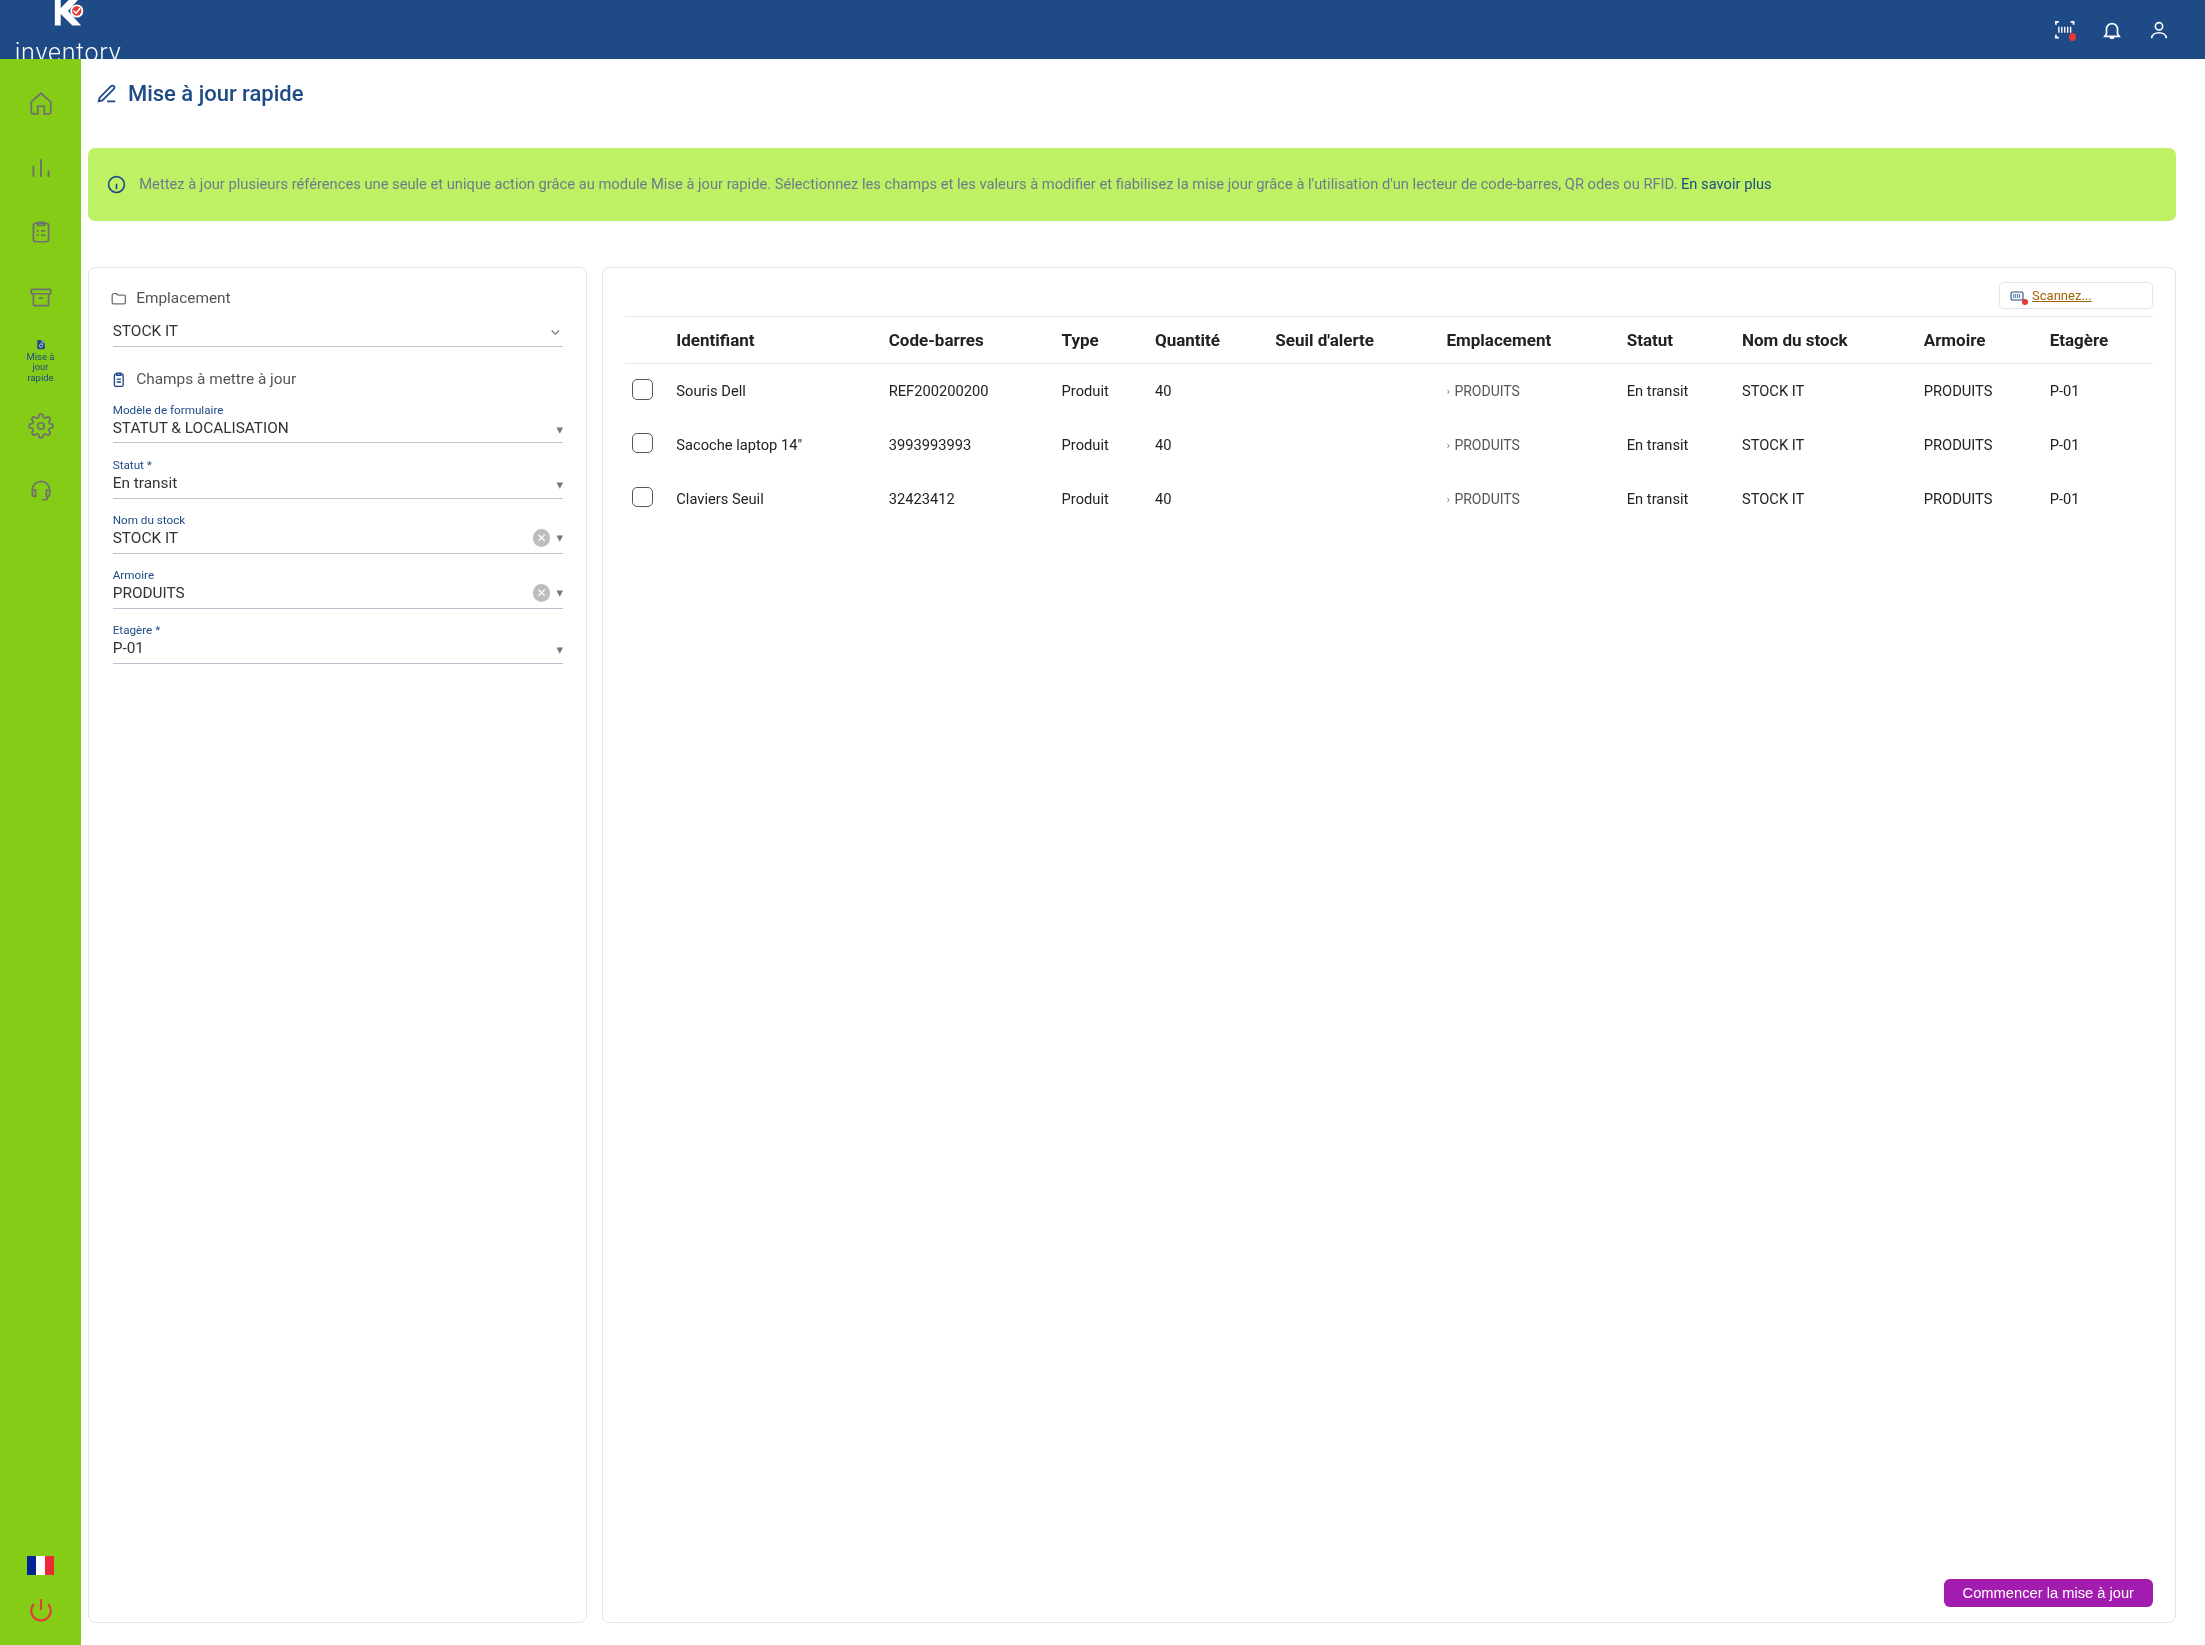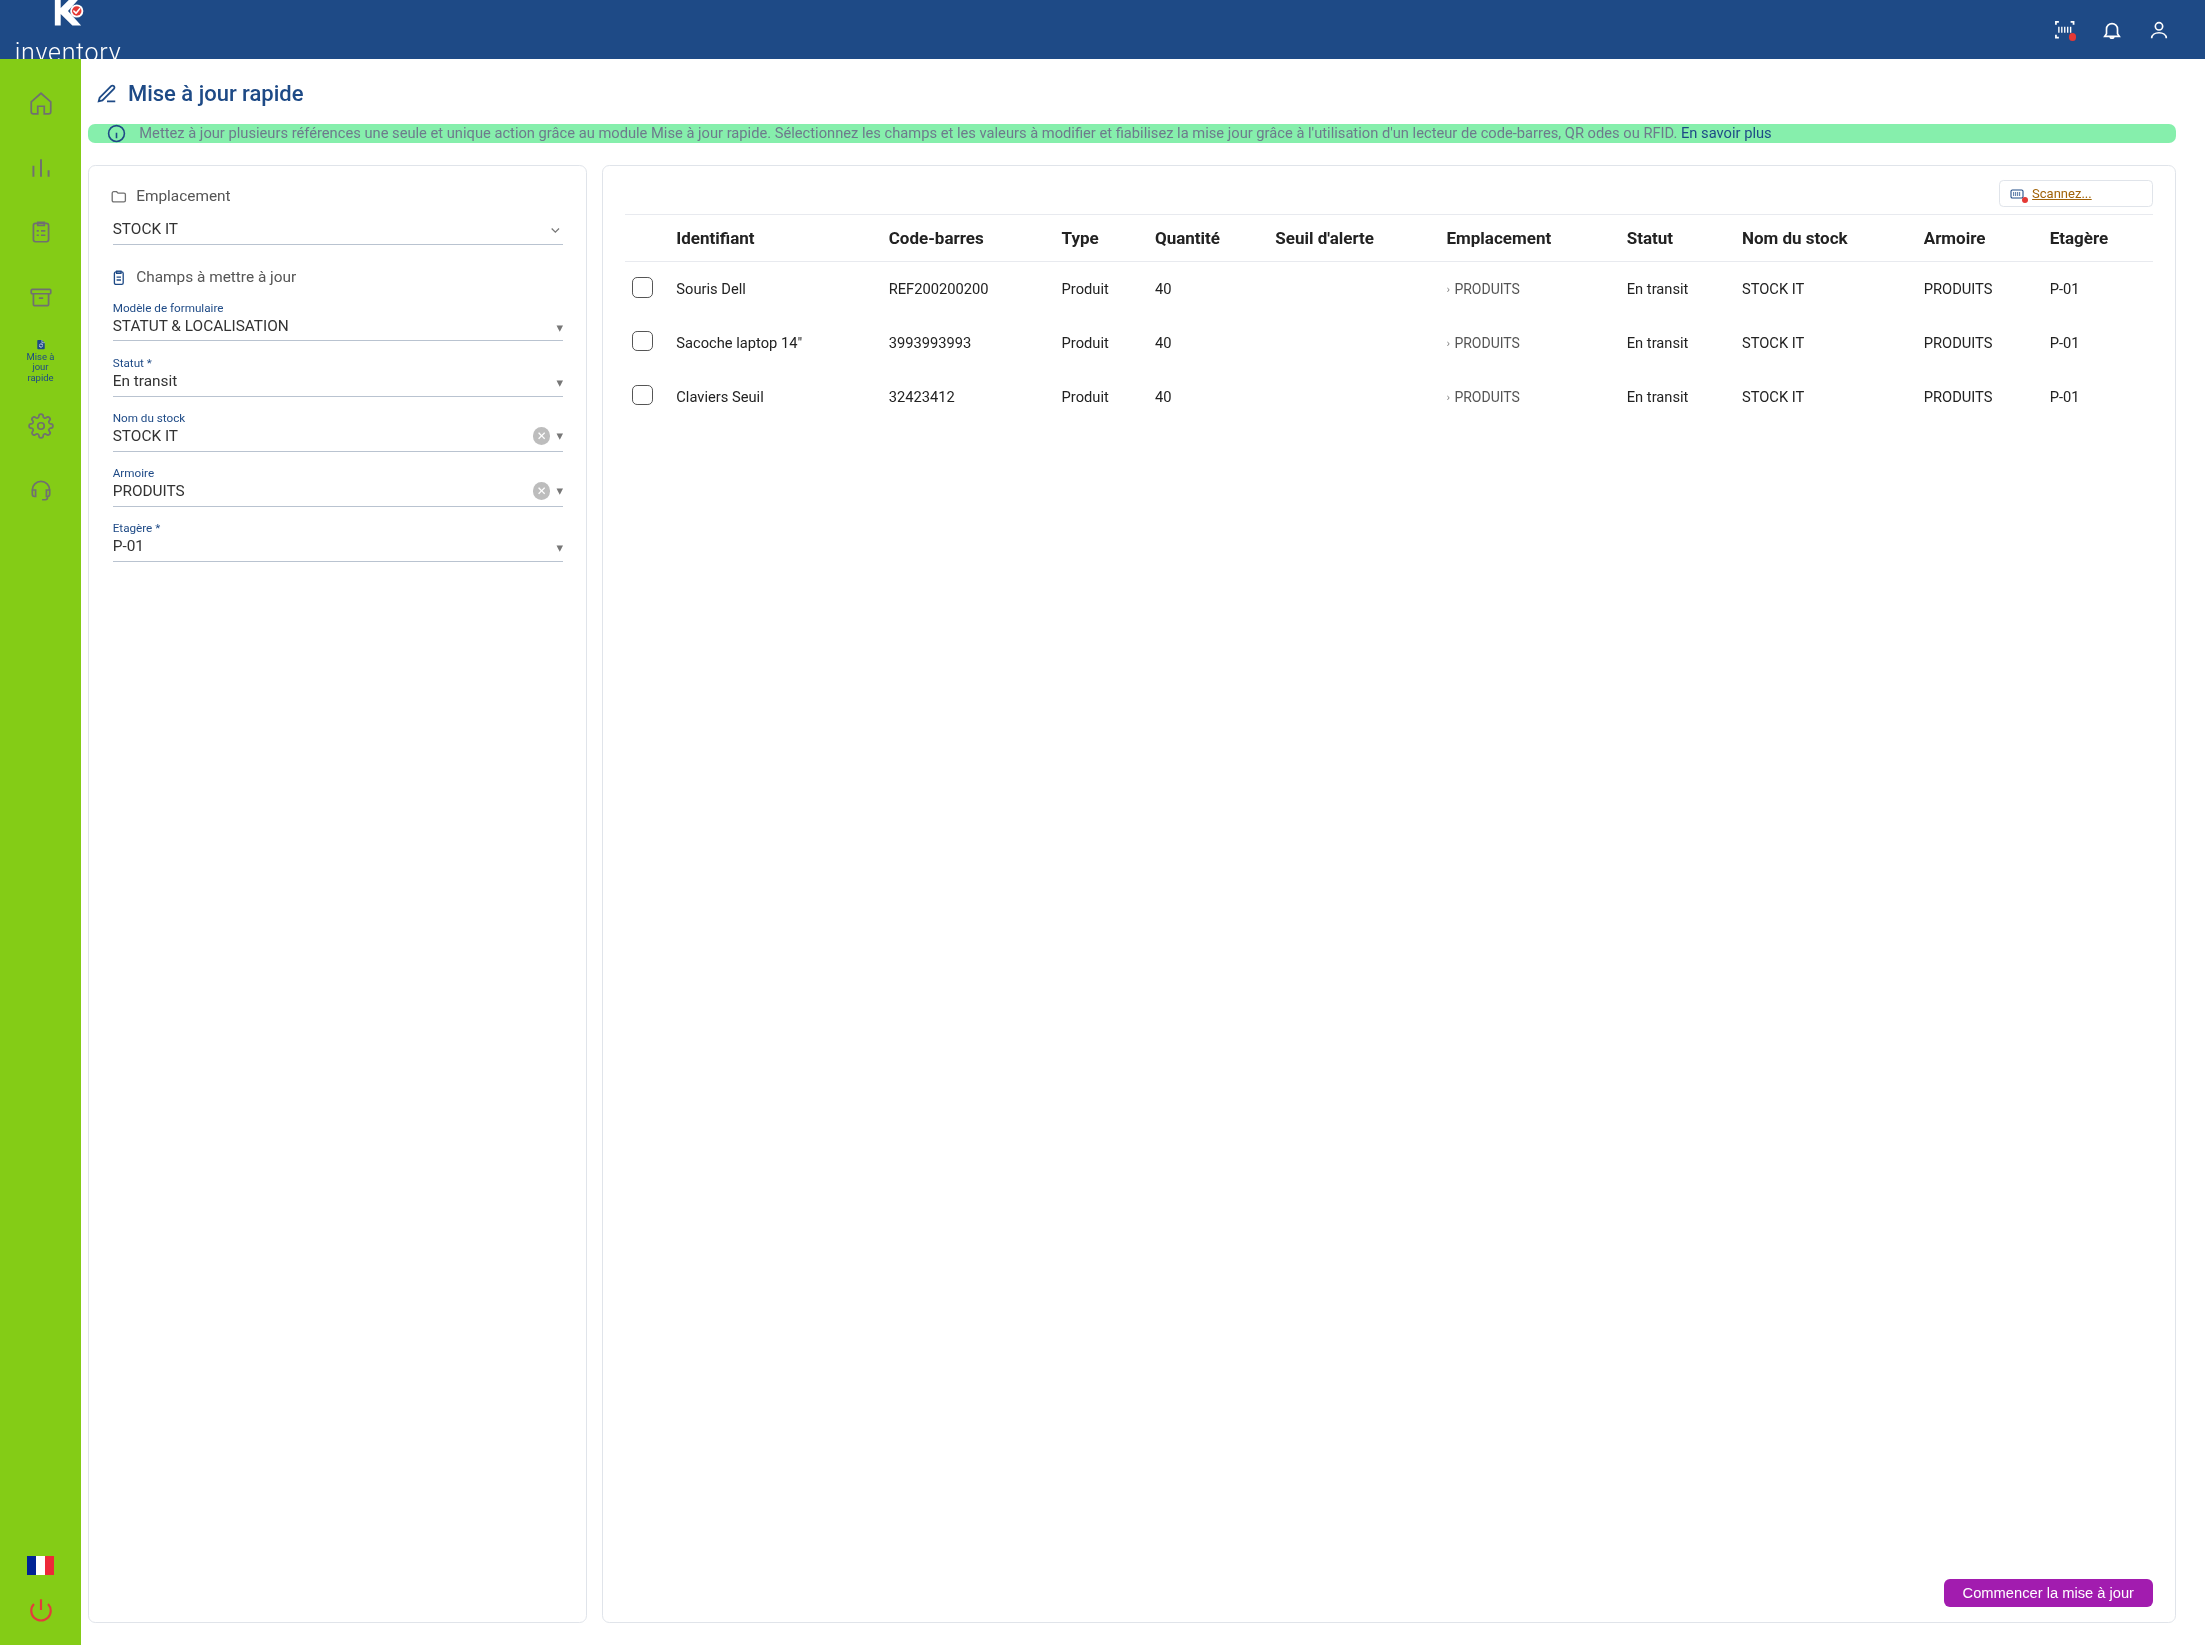--- a/index.html
+++ b/index.html
@@ -20,23 +20,23 @@
   .sidebar { width: 81px; background:#84cc16; display:flex; flex-direction:column; align-items:center; padding-top: 22px; position:relative; }
   .side-item { width: 44px; height: 44px; display:flex; flex-direction:column; align-items:center; justify-content:center; color:#707070; margin-bottom: 20.5px; border-radius:5.9px; cursor:pointer; }
   .side-item.active { color:#1E4A86; }
   .side-item.active .side-label { color:#1E4A86; }
   .side-label { font-size: 9.5px; margin-top:1.5px; text-align:center; line-height:1.1; }
   .sidebar-bottom { position:absolute; bottom: 22px; display:flex; flex-direction:column; align-items:center; gap:22px; }
   .flag { width: 28px; height: 19px; display:flex; }
   .flag div { flex:1; }
 
   
-  .content { flex:1; padding: 22px 29px 22px 7.3px; display:flex; flex-direction:column; min-width:0; }
+  .content { flex:1; padding: 22px 29px 22px 7.3px; display:flex; flex-direction:column; min-width:0;gap:24px; }
   .page-title { display:flex; align-items:center; gap:10.3px; color:#1E4A86; font-size: 22px; font-weight:500; margin-bottom: 17.6px; margin-left: 7.3px;}
-  .info-banner { background:#86efac; border-radius:7px; padding: 0 19px; display:flex; align-items:center; gap:13px; color:#6D7B8C; font-size: 14.7px; margin-bottom: 22px; }
+  .info-banner { background:#bef264; border-radius:7px; padding: 27px 19px; display:flex; align-items:center; gap:13px; color:#6D7B8C; font-size: 14.7px; margin-bottom: 22px; }
   .info-banner a { color:#1E4A86; text-decoration:none; }
 
   .workarea { flex:1; display:flex; gap: 14.7px; min-height:0; }
 
   
   .left-panel { width: 499px; border:0.7px solid #E0E4EA; border-radius:7.3px; padding: 16px 20.5px; display:flex; flex-direction:column; }
   .section-head { display:flex; align-items:center; gap:8.8px; color:#555; font-size: 15.4px; margin-bottom: 10.3px; margin-top: 5.9px;}
   .field-row { border-bottom: 0.7px solid #B9C3D0; padding: 4.4px 0 5.9px 0; display:flex; align-items:flex-end; position:relative; margin-bottom: 10.3px; margin-left: 2.9px; margin-right: 2.9px;}
   .field-stack { flex:1; }
   .field-label { color:#1E4A86; font-size: 11.7px; margin-bottom: 1.5px; }

